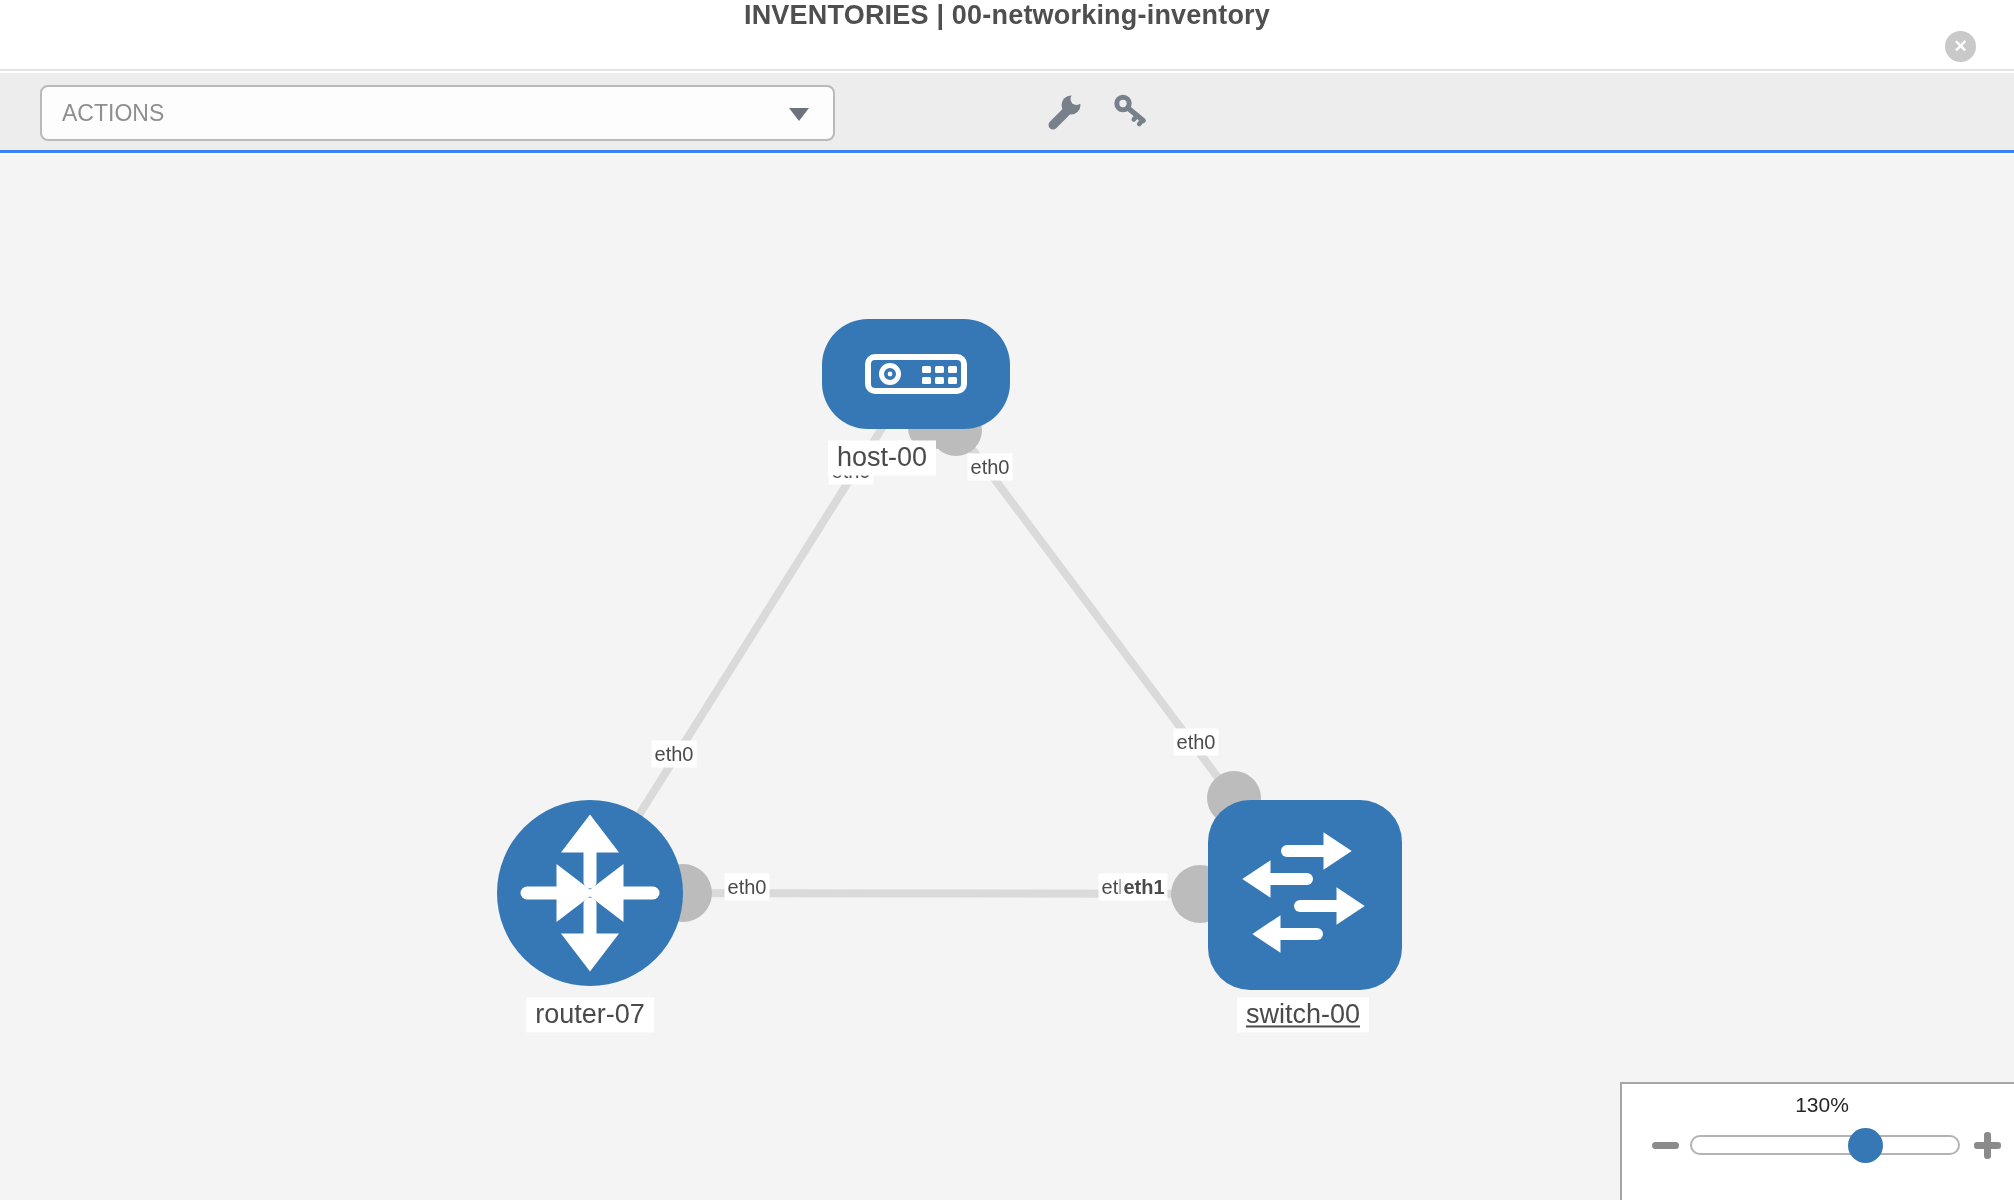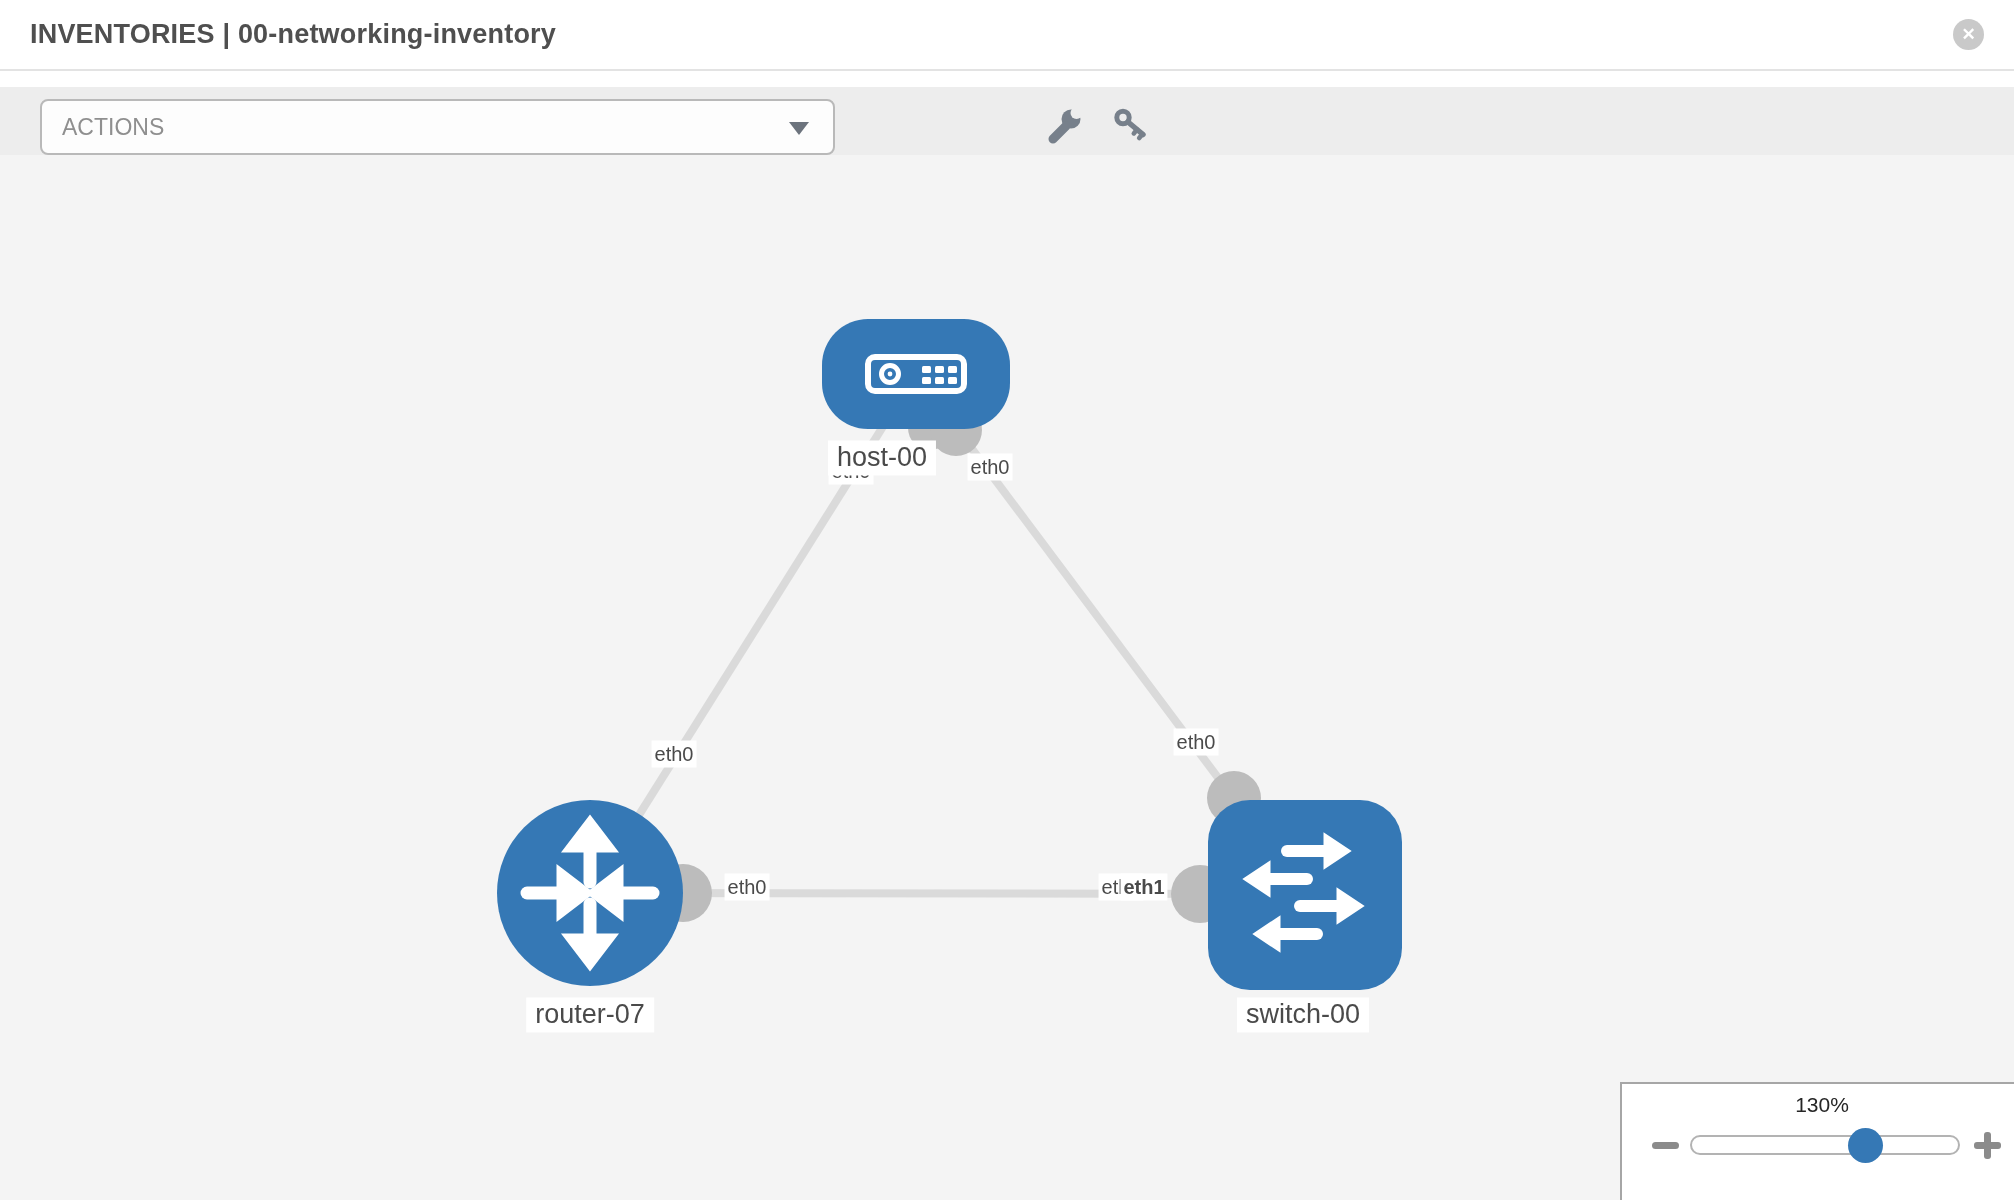--- a/index.html
+++ b/index.html
@@ -3,28 +3,28 @@
 <meta charset="utf-8">
 <style>
   * { margin:0; padding:0; box-sizing:border-box; }
   html,body { width:2014px; height:1200px; overflow:hidden; background:#fff;
               font-family:"Liberation Sans", sans-serif; }
   :root{
     --node-blue:#3578b5; --link-gray:#dadada; --connector-gray:#bcbcbc;
     --canvas-bg:#f4f4f4; --toolbar-bg:#ededed; --chip-text:#4a4a4a;
   }
   .header{ position:absolute; top:0; left:0; width:2014px; height:71px; background:#fff;
-           border-bottom:2px solid #e3e3e3; display:flex; align-items:center; padding:0 30px; }
+           border-bottom:2px solid #e3e3e3; display:flex; align-items:center; padding:0 38px;flex-direction:column; }
   .title{ font-size:27px; font-weight:bold; color:#4f4f4f; letter-spacing:.2px; }
   .close-btn{ margin-left:auto; width:31px; height:31px; border-radius:50%; background:#c9c9c9;
               display:flex; align-items:center; justify-content:center; cursor:pointer; }
   .close-btn span{ color:#fff; font-size:17px; font-weight:bold; line-height:1; }
 
-  .toolbar{ position:absolute; top:87px; left:0; width:2014px; height:80px;
-            background:var(--toolbar-bg); border-bottom:6px solid #3b82f6; }
+  .toolbar{ position:absolute; top:73px; left:0; width:2014px; height:80px;
+            background:var(--toolbar-bg); border-bottom:3px solid #3b82f6; }
   .dropdown{ position:absolute; top:12px; height:56px; background:#fdfdfd;
              border:2px solid #b9b9b9; border-radius:8px; display:flex; align-items:center; }
   .dd-actions{ left:40px; width:795px; }
   .dd-search{ left:1190px; width:785px; }
   .dd-label{ font-size:23px; color:#8f8f8f; padding-left:20px; }
   .search-input{ border:none; outline:none; background:transparent; width:690px;
                  font-size:23px; color:#6e6e6e; padding-left:20px;
                  font-family:"Liberation Sans", sans-serif; }
   .search-input::placeholder{ color:#9b9b9b; opacity:1; }
   .caret{ position:absolute; right:24px; top:21px; width:0; height:0;
@@ -152,21 +152,21 @@
   <div class="chip iface" style="left:851px; top:316px;">eth0</div>
   <div class="chip iface" style="left:990px; top:312px;">eth0</div>
   <div class="chip iface" style="left:674px; top:599px;">eth0</div>
   <div class="chip iface" style="left:1196px; top:587px;">eth0</div>
   <div class="chip iface" style="left:747px; top:732px;">eth0</div>
   <div class="chip iface" style="left:1121px; top:732px;">eth0</div>
   <div class="chip iface" style="left:1144px; top:732px;font-weight:bold;">eth1</div>
 
   <div class="chip node-label" style="left:882px; top:303px;">host-00</div>
   <div class="chip node-label" style="left:590px; top:860px;">router-07</div>
-  <div class="chip node-label" style="left:1303px; top:860px;">switch-00</div>
+  <div class="chip node-label" style="left:1303px; top:860px;text-decoration:underline;">switch-00</div>
 </div>
 
 <div class="zoom-panel">
   <div class="zoom-level">130%</div>
   <div class="zoom-minus"></div>
   <div class="zoom-track"></div>
   <div class="zoom-knob"></div>
   <div class="zoom-plus">
     <i class="h"></i>
       <i class="v"></i>

